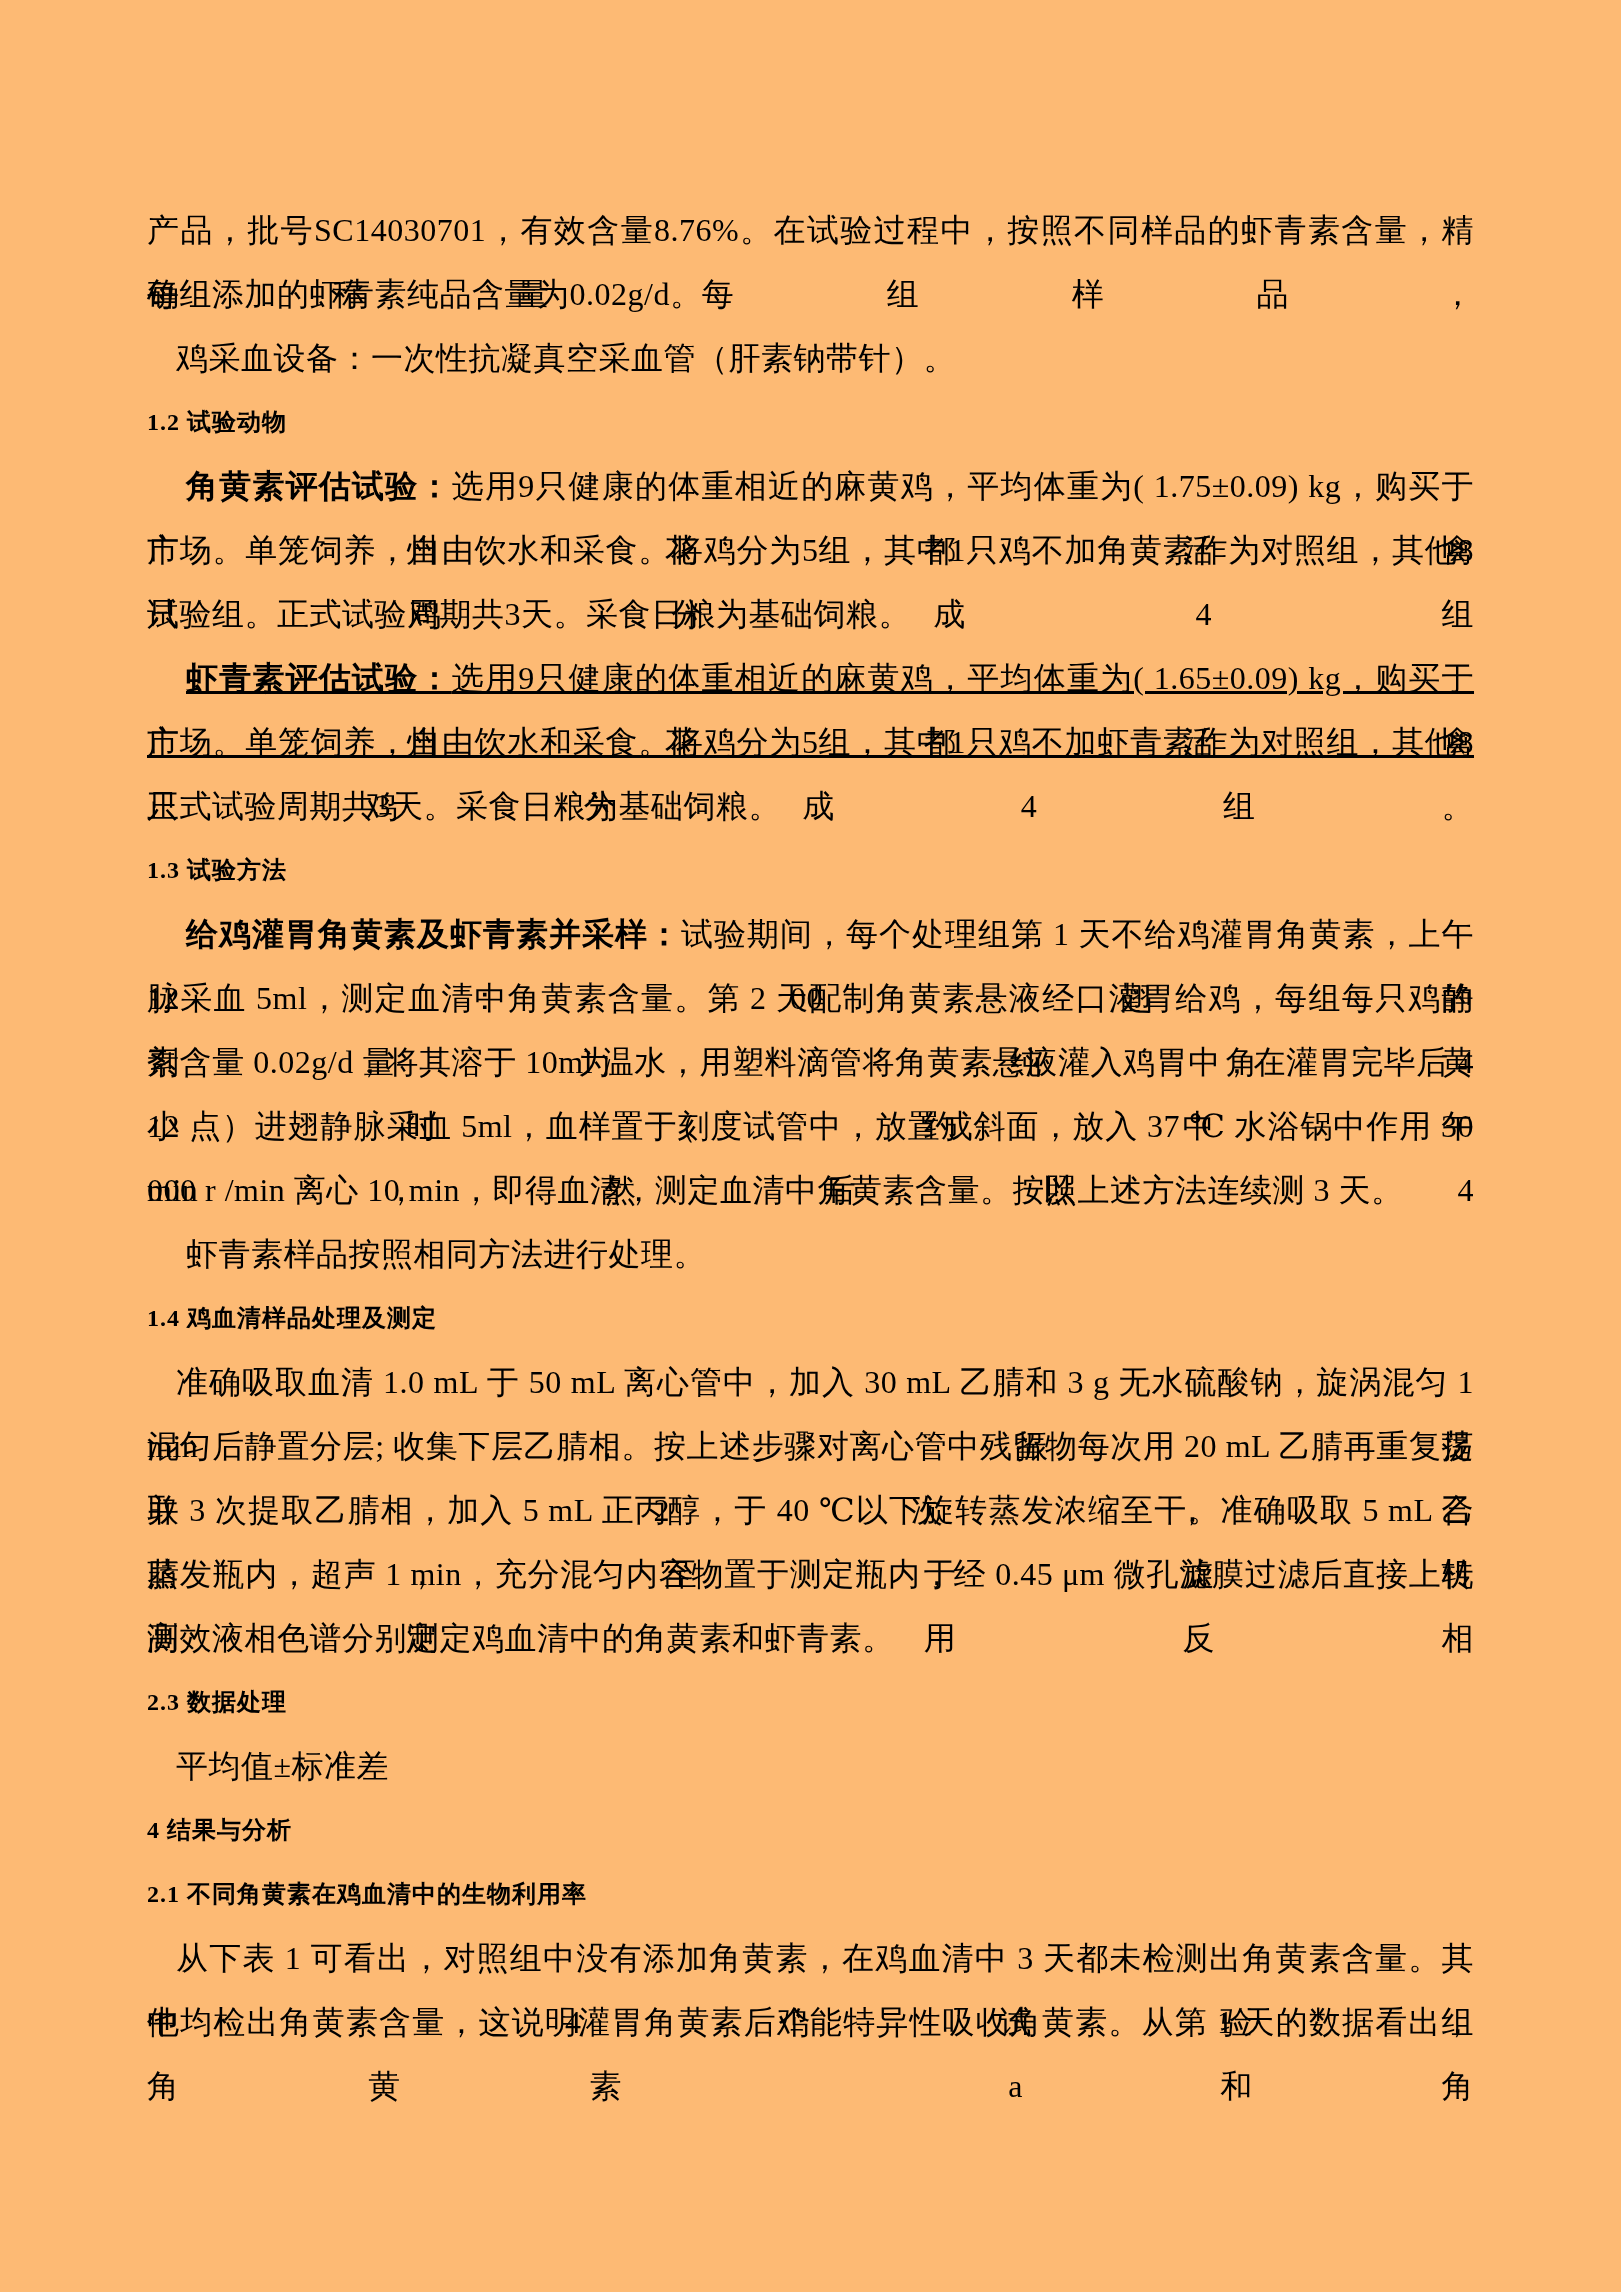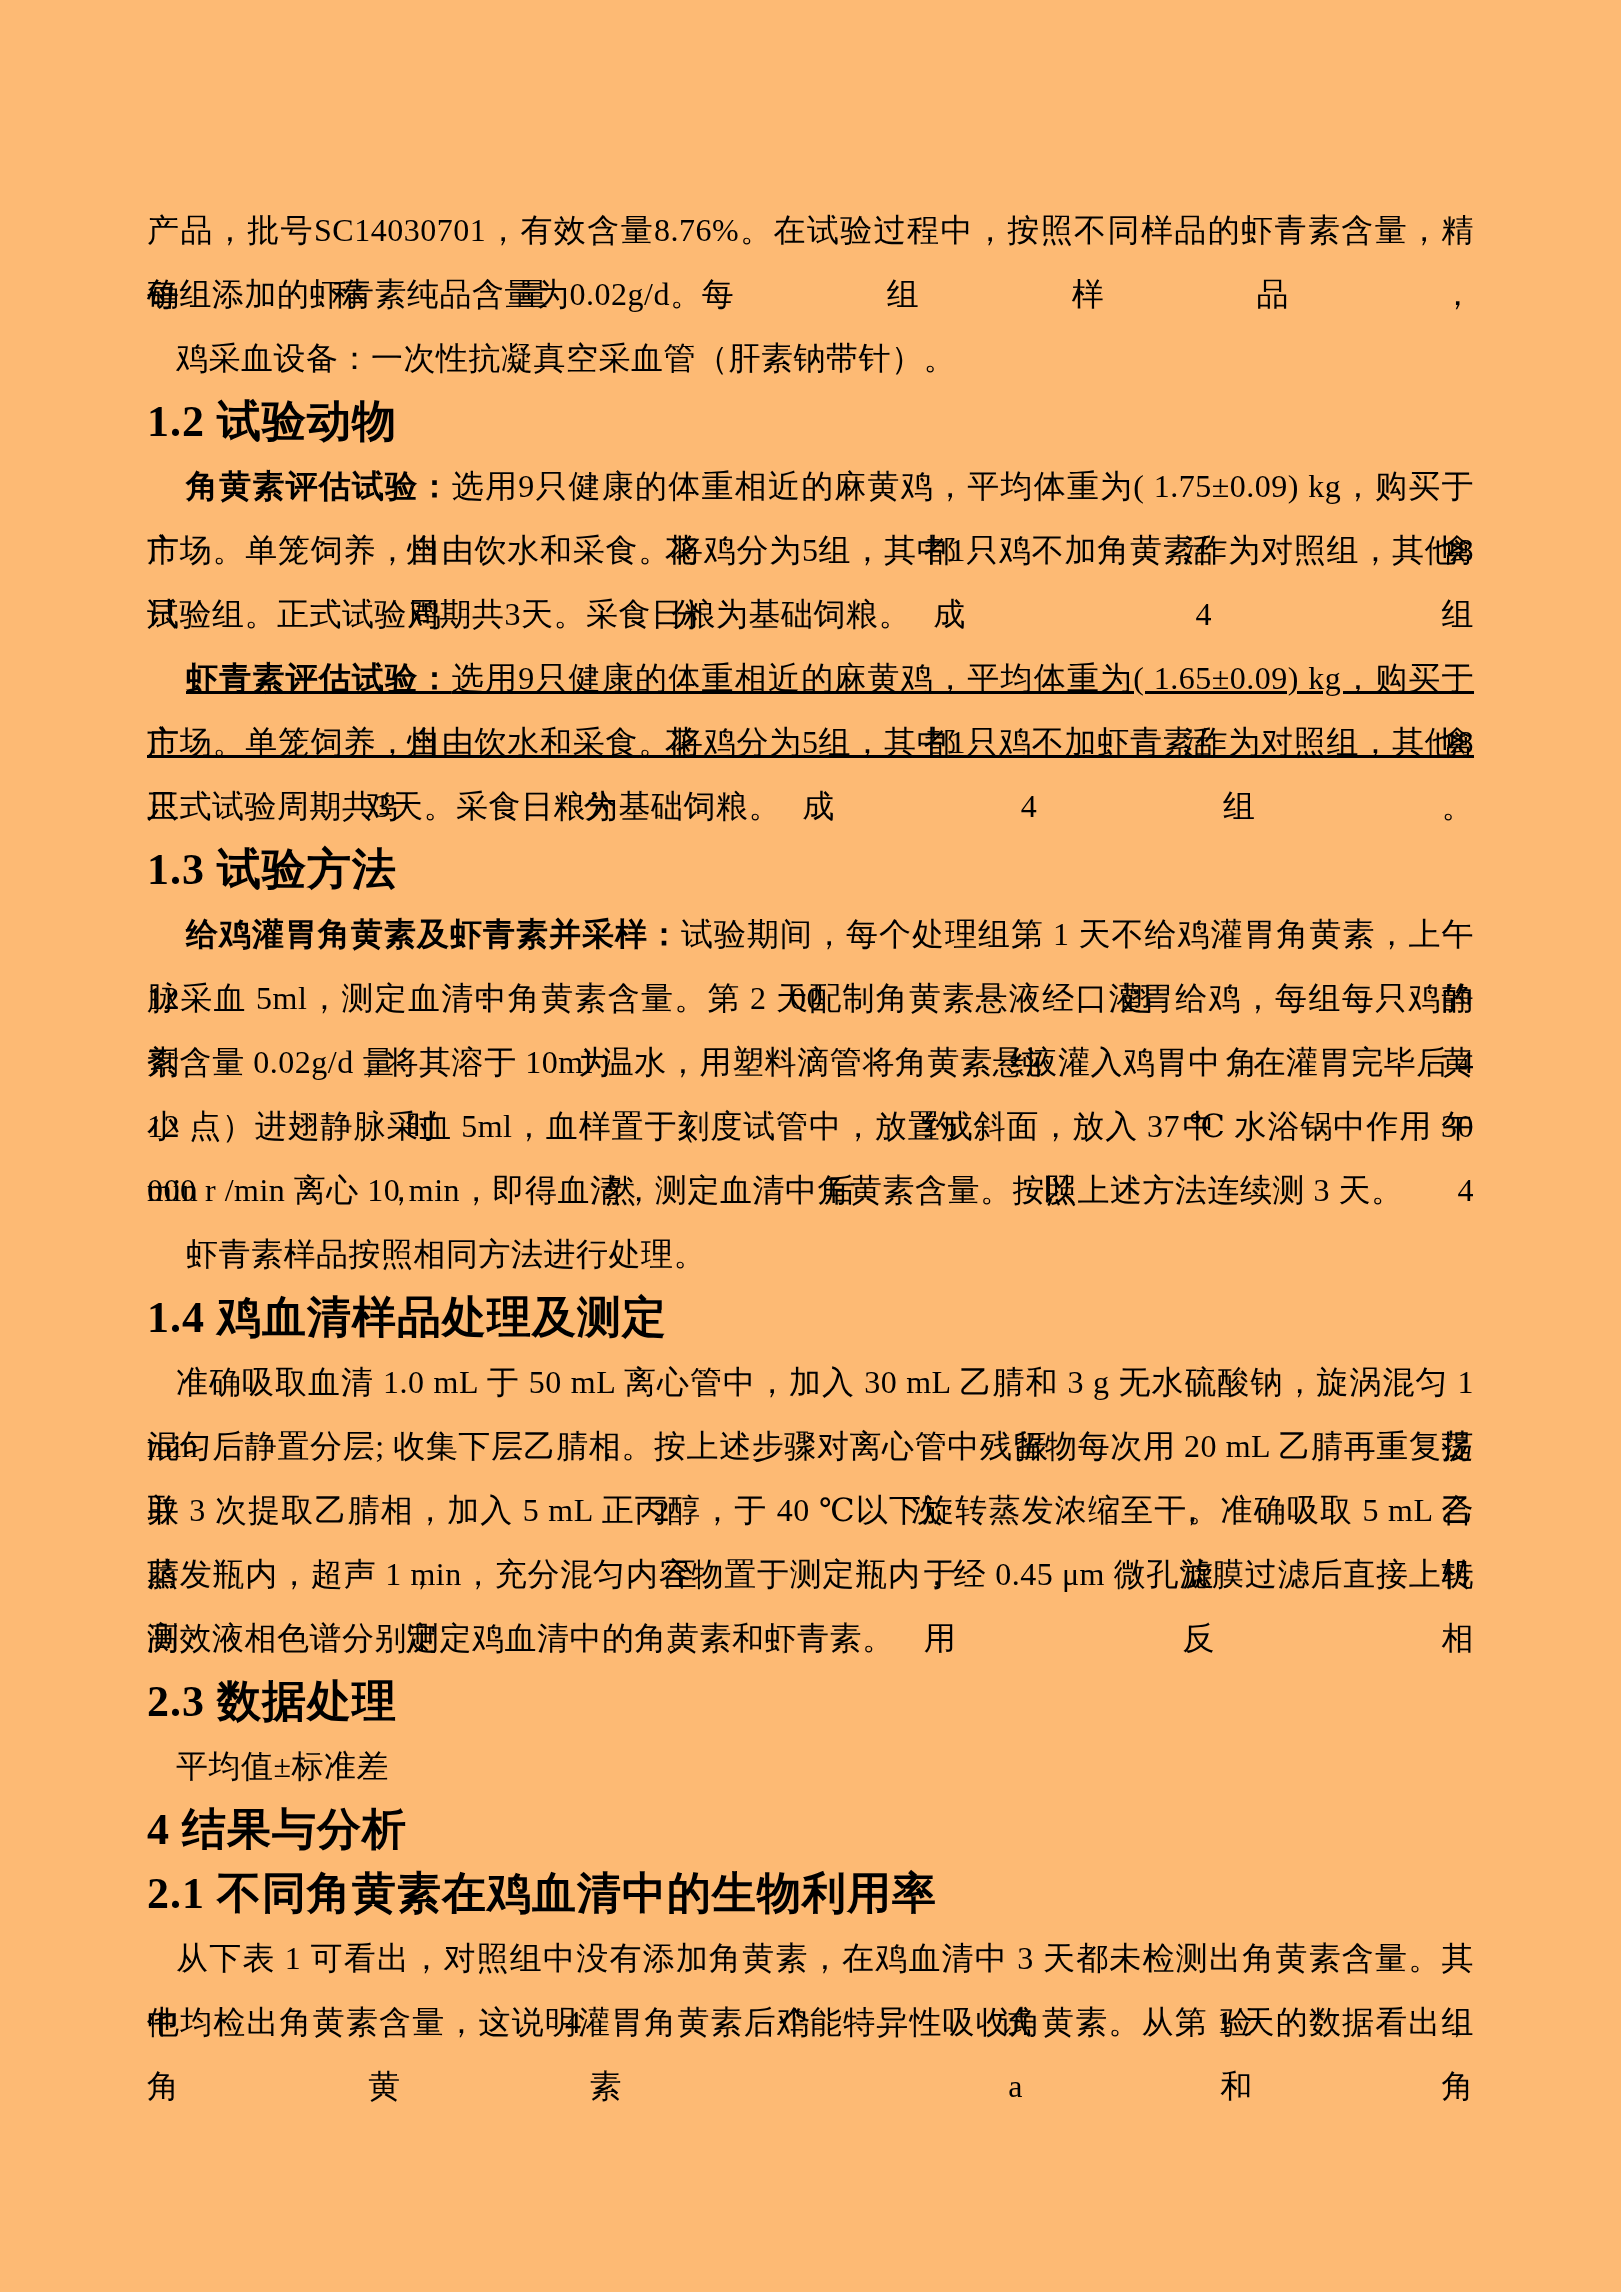--- a/index.html
+++ b/index.html
@@ -28,21 +28,21 @@
     font-size: 32px;
     text-align: left;
     letter-spacing: 0.5px;
   }
   .line.fill {
     text-align: justify;
     text-align-last: justify;
   }
   .line.heading {
     font-weight: bold;
-    font-size: 44px;
+    font-size: 24px;
     letter-spacing: 1px;
   }
   .seg.bold {
     font-weight: bold;
   }
 </style>
 </head>
 <body>
 
 <div class="page">

